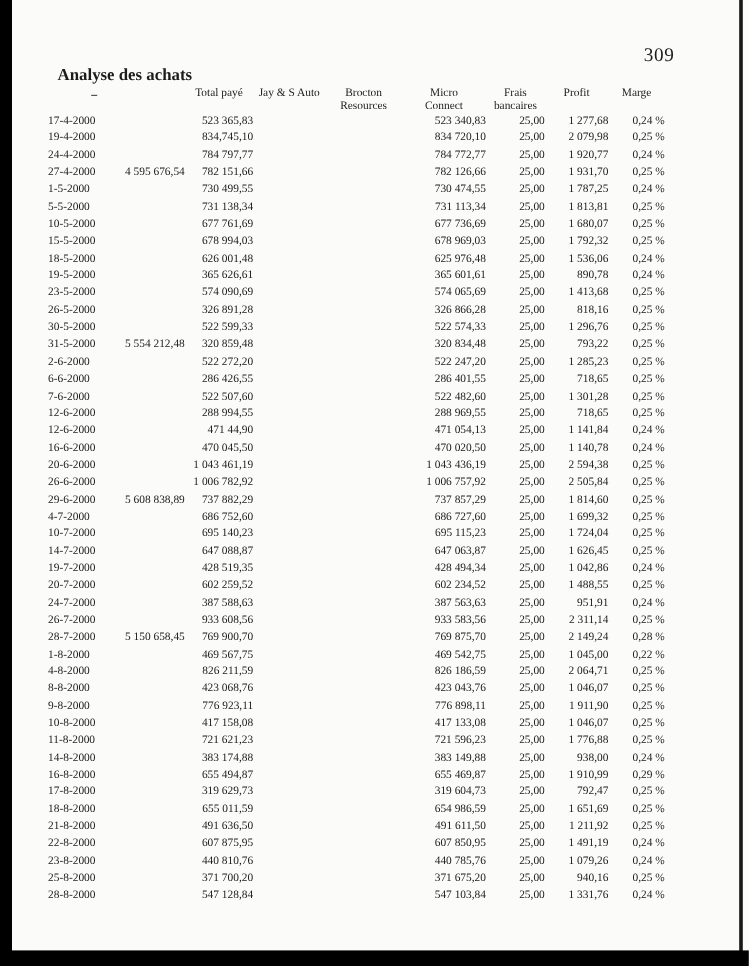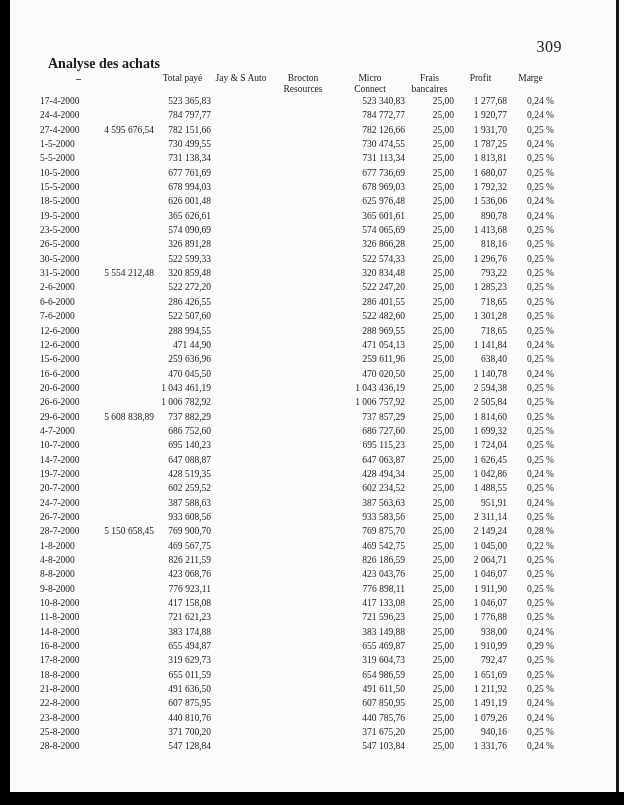--- a/index.html
+++ b/index.html
@@ -104,20 +104,31 @@
         <td class="c1 w1"></td>
         <td class="c2 w2">523 365,83</td>
         <td class="c3 w3"></td>
         <td class="c4 w4"></td>
         <td class="c5 w5">523 340,83</td>
         <td class="c6 w6">25,00</td>
         <td class="c7 w7">1 277,68</td>
         <td class="c8 w8">0,24 %</td>
       </tr>
       <tr>
+        <td class="c0 w0">19-4-2000</td>
+        <td class="c1 w1"></td>
+        <td class="c2 w2">834,745,10</td>
+        <td class="c3 w3"></td>
+        <td class="c4 w4"></td>
+        <td class="c5 w5">834 720,10</td>
+        <td class="c6 w6">25,00</td>
+        <td class="c7 w7">2 079,98</td>
+        <td class="c8 w8">0,25 %</td>
+      </tr>
+      <tr>
         <td class="c0 w0">24-4-2000</td>
         <td class="c1 w1"></td>
         <td class="c2 w2">784 797,77</td>
         <td class="c3 w3"></td>
         <td class="c4 w4"></td>
         <td class="c5 w5">784 772,77</td>
         <td class="c6 w6">25,00</td>
         <td class="c7 w7">1 920,77</td>
         <td class="c8 w8">0,24 %</td>
       </tr>
@@ -289,31 +300,20 @@
       <tr>
         <td class="c0 w0">12-6-2000</td>
         <td class="c1 w1"></td>
         <td class="c2 w2">471 44,90</td>
         <td class="c3 w3"></td>
         <td class="c4 w4"></td>
         <td class="c5 w5">471 054,13</td>
         <td class="c6 w6">25,00</td>
         <td class="c7 w7">1 141,84</td>
         <td class="c8 w8">0,24 %</td>
-      </tr>
-      <tr>
-        <td class="c0 w0">15-6-2000</td>
-        <td class="c1 w1"></td>
-        <td class="c2 w2">259 636,96</td>
-        <td class="c3 w3"></td>
-        <td class="c4 w4"></td>
-        <td class="c5 w5">259 611,96</td>
-        <td class="c6 w6">25,00</td>
-        <td class="c7 w7">638,40</td>
-        <td class="c8 w8">0,25 %</td>
       </tr>
       <tr>
         <td class="c0 w0">16-6-2000</td>
         <td class="c1 w1"></td>
         <td class="c2 w2">470 045,50</td>
         <td class="c3 w3"></td>
         <td class="c4 w4"></td>
         <td class="c5 w5">470 020,50</td>
         <td class="c6 w6">25,00</td>
         <td class="c7 w7">1 140,78</td>

